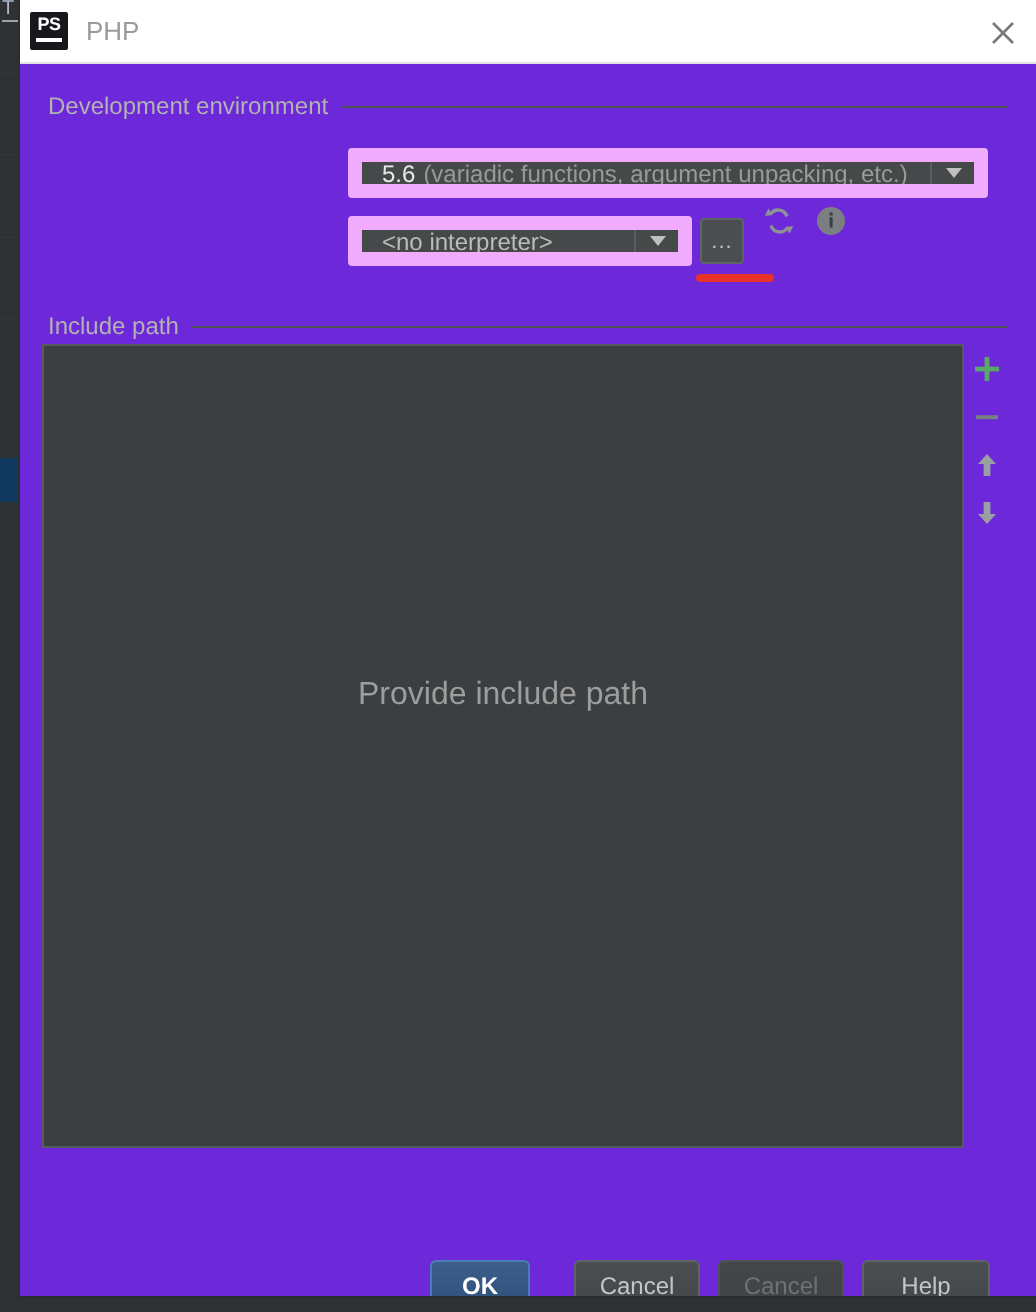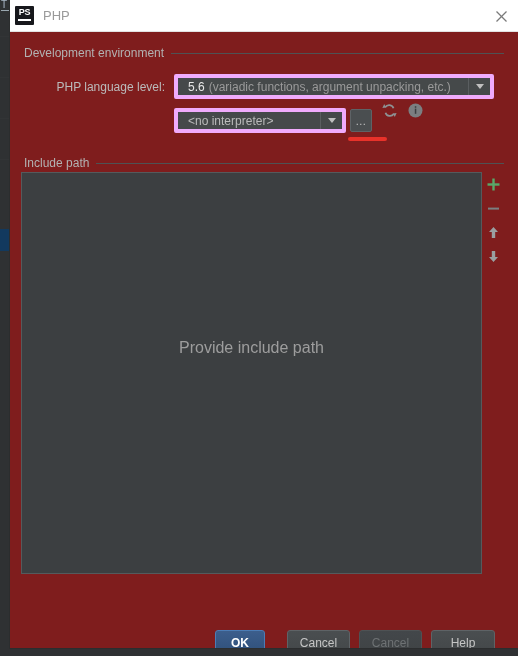--- a/index.html
+++ b/index.html
@@ -151,21 +151,21 @@
     width: 26px;
     height: 25px;
     cursor: default;
   }
   .titlebar-close svg { display: block; margin: 7px auto; }
 
   
   .dialog-body {
     position: relative;
     height: 617px;
-    background: #7f1d1d;
+    background: #6d28d9;
   }
 
   
   .section {
     position: absolute;
     display: flex;
     align-items: center;
     left: 14px;
     width: 480px;
   }
@@ -188,21 +188,21 @@
     line-height: 16px;
     text-align: right;
   }
 
   
   .combo {
     position: absolute;
     display: flex;
     align-items: stretch;
     background: #45494a;
-    border: 4px solid #f0abfc;
+    border: 7px solid #f0abfc;
     border-radius: 2px;
     box-sizing: border-box;
     cursor: default;
   }
   .combo-value {
     flex: 1;
     display: flex;
     align-items: center;
     padding-left: 10px;
     font-size: 12px;
@@ -362,21 +362,20 @@
     </div>
   </div>
 
   <div class="dialog-body">
 
     <div class="section" style="top:14px;">
       <div class="section-label">Development environment</div>
       <div class="section-rule"></div>
     </div>
 
-    <div class="field-label" style="left:14px; top:47px; width:141px;">PHP language level:</div>
 
     <div class="combo" style="left:164px; top:42px; width:320px; height:25px;">
       <div class="combo-value">
         <span class="primary">5.6</span>
         <span class="secondary">(variadic functions, argument unpacking, etc.)</span>
       </div>
       <div class="combo-arrow">
           <i></i>
         </div>
     </div>

